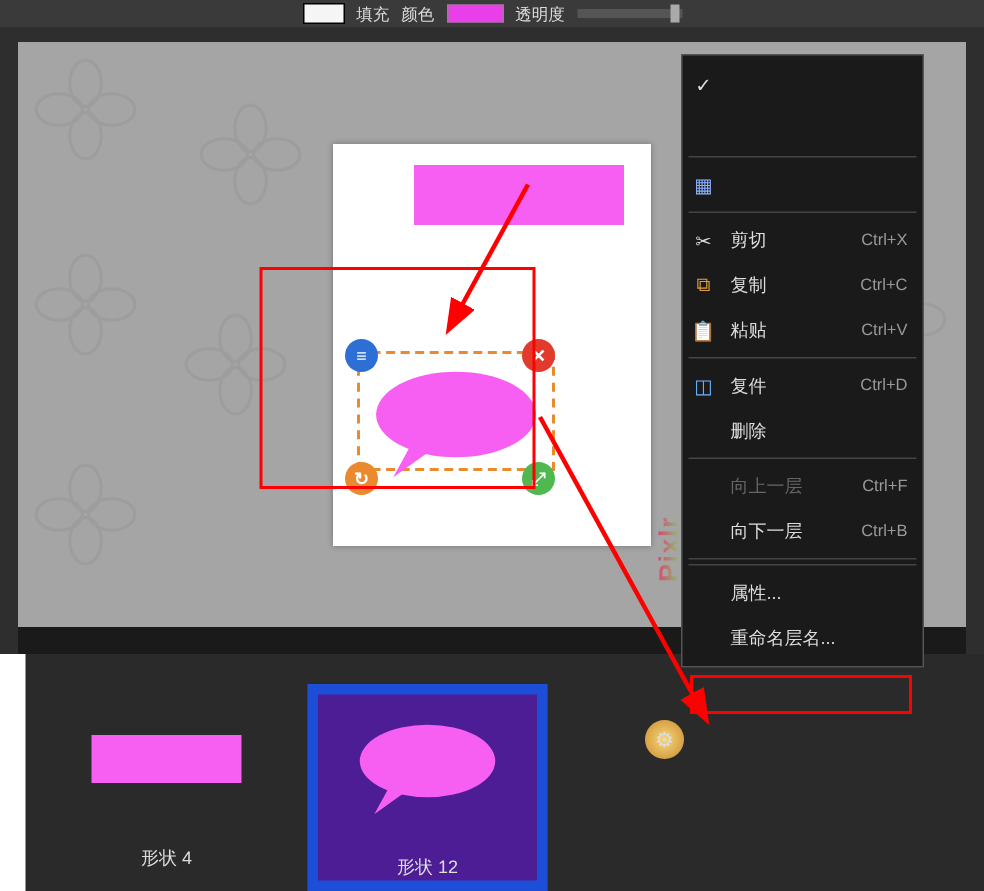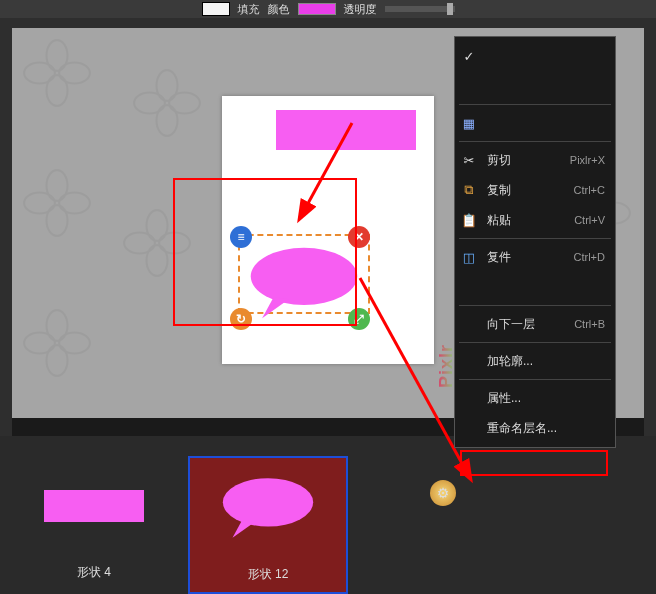--- a/index.html
+++ b/index.html
@@ -112,35 +112,35 @@
   .h-orange { left: 218px; top: 280px; background: #e98a2e; }
   .h-green { left: 336px; top: 280px; background: #4fb84f; }
   .dark-strip {
     position: absolute;
     left: 12px; right: 12px; top: 400px;
     height: 18px;
     background: #1a1a1a;
   }
   .layers-panel {
     position: absolute;
-    left: 0; right: 0;
+    left: 17px; right: 0;
     top: 436px;
     height: 158px;
     background: #2a2a2a;
     display: flex;
     gap: 14px;
     padding: 20px 14px 0 14px;
   }
   .layer-thumb {
     width: 160px;
     display: flex;
     flex-direction: column;
     align-items: center;
   }
-  .layer-thumb.sel { border: 2px solid #1d4ed8; background: #7f1d1d; }
+  .layer-thumb.sel { border: 7px solid #1d4ed8; background: #4c1d95; }
   .thumb-box {
     width: 100%;
     height: 100px;
     position: relative;
     display: flex;
     align-items: center;
     justify-content: center;
   }
   .thumb-label {
     margin-top: 8px;
@@ -369,52 +369,54 @@
     <span class="menu-icon"></span>
   </div>
   <div class="menu-sep"></div>
   <div class="menu-row">
     <span class="menu-icon" style="color:#8bb0ff">▦</span>
   </div>
   <div class="menu-sep"></div>
   <div class="menu-row">
     <span class="menu-icon">✂</span>
     <span class="menu-label">剪切</span>
-    <span class="menu-short">Pixlr+X</span>
+    <span class="menu-short">Ctrl+X</span>
   </div>
   <div class="menu-row">
     <span class="menu-icon" style="color:#e0a040">⧉</span>
     <span class="menu-label">复制</span>
     <span class="menu-short">Ctrl+C</span>
   </div>
   <div class="menu-row">
     <span class="menu-icon" style="color:#e0c060">📋</span>
     <span class="menu-label">粘贴</span>
     <span class="menu-short">Ctrl+V</span>
   </div>
   <div class="menu-sep"></div>
   <div class="menu-row">
     <span class="menu-icon" style="color:#6ab0ff">◫</span>
     <span class="menu-label">复件</span>
     <span class="menu-short">Ctrl+D</span>
   </div>
   <div class="menu-row">
     <span class="menu-icon"></span>
-  </div>
-  <div class="menu-sep"></div>
+    <span class="menu-label">删除</span>
+  </div>
+  <div class="menu-sep"></div>
+  <div class="menu-row disabled">
+    <span class="menu-icon"></span>
+    <span class="menu-label">向上一层</span>
+    <span class="menu-short">Ctrl+F</span>
+  </div>
   <div class="menu-row">
     <span class="menu-icon"></span>
     <span class="menu-label">向下一层</span>
     <span class="menu-short">Ctrl+B</span>
   </div>
   <div class="menu-sep"></div>
-  <div class="menu-row">
-    <span class="menu-icon"></span>
-    <span class="menu-label">加轮廓...</span>
-  </div>
   <div class="menu-sep"></div>
   <div class="menu-row">
     <span class="menu-icon"></span>
     <span class="menu-label">属性...</span>
   </div>
   <div class="menu-row">
     <span class="menu-icon"></span>
     <span class="menu-label">重命名层名...</span>
   </div>
 </div>

